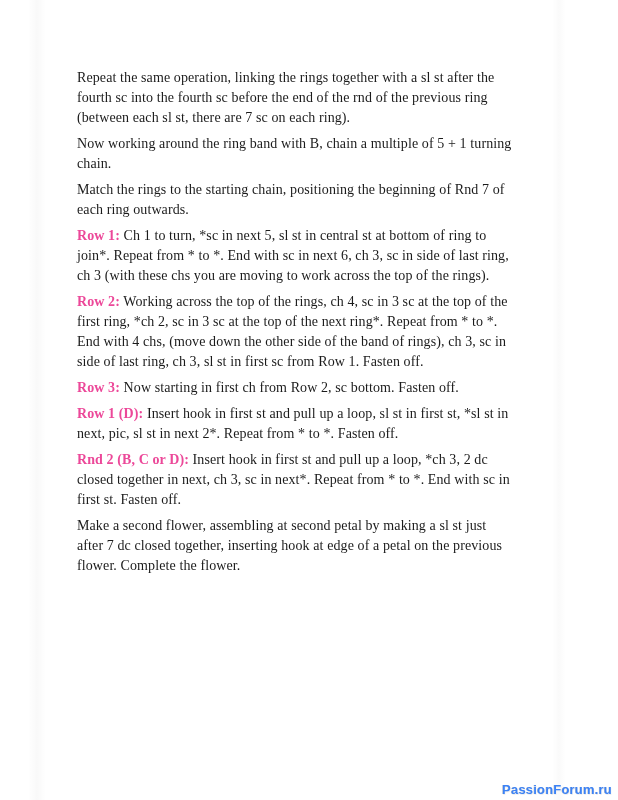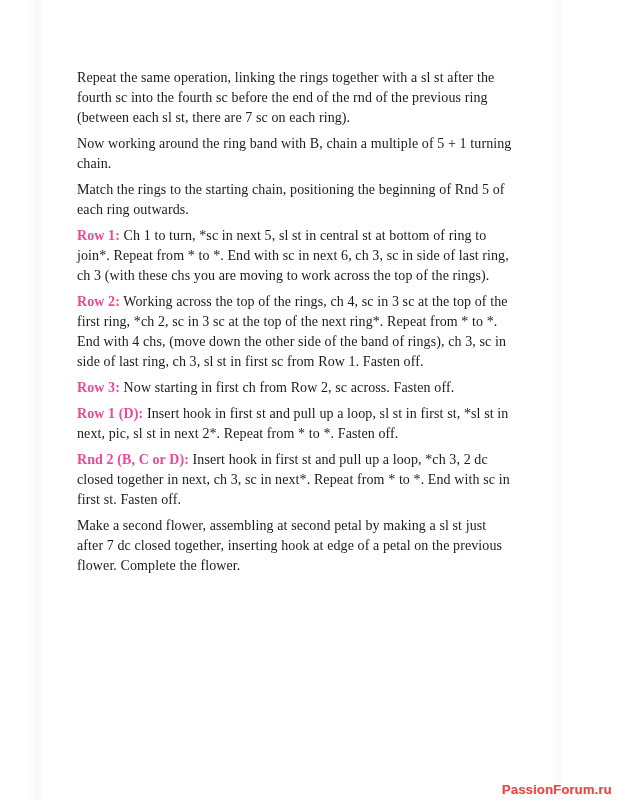--- a/index.html
+++ b/index.html
@@ -53,47 +53,47 @@
     font-weight: bold;
     color: #ec4899;
   }
   .watermark {
     position: absolute;
     right: 6px;
     bottom: 3px;
     font-family: "Liberation Sans", sans-serif;
     font-size: 13px;
     font-weight: bold;
-    color: #ef4444;
+    color: #3b82f6;
     text-shadow: 0.5px 0.5px 0 #efefef, -0.5px -0.5px 0 #c6c6c6;
     letter-spacing: 0.2px;
   }
 </style>
 </head>
 <body>
 
 <div class="scan-shade"></div>
 <div class="scan-shade-right"></div>
 
 <div class="page-content">
   <p class="para"><span class="row-label"></span><span>Repeat the same operation, linking the rings together with a sl st after the
 fourth sc into the fourth sc before the end of the rnd of the previous ring
 (between each sl st, there are 7 sc on each ring).</span></p>
   <p class="para"><span class="row-label"></span><span>Now working around the ring band with B, chain a multiple of 5 + 1 turning
 chain.</span></p>
-  <p class="para"><span class="row-label"></span><span>Match the rings to the starting chain, positioning the beginning of Rnd 5 of
+  <p class="para"><span class="row-label"></span><span>Match the rings to the starting chain, positioning the beginning of Rnd 7 of
 each ring outwards.</span></p>
   <p class="para"><span class="row-label">Row 1:</span><span> Ch 1 to turn, *sc in next 5, sl st in central st at bottom of ring to
 join*. Repeat from * to *. End with sc in next 6, ch 3, sc in side of last ring,
 ch 3 (with these chs you are moving to work across the top of the rings).</span></p>
   <p class="para"><span class="row-label">Row 2:</span><span> Working across the top of the rings, ch 4, sc in 3 sc at the top of the
 first ring, *ch 2, sc in 3 sc at the top of the next ring*. Repeat from * to *.
 End with 4 chs, (move down the other side of the band of rings), ch 3, sc in
 side of last ring, ch 3, sl st in first sc from Row 1. Fasten off.</span></p>
-  <p class="para"><span class="row-label">Row 3:</span><span> Now starting in first ch from Row 2, sc across. Fasten off.</span></p>
+  <p class="para"><span class="row-label">Row 3:</span><span> Now starting in first ch from Row 2, sc bottom. Fasten off.</span></p>
   <p class="para"><span class="row-label">Row 1 (D):</span><span> Insert hook in first st and pull up a loop, sl st in first st, *sl st in
 next, pic, sl st in next 2*. Repeat from * to *. Fasten off.</span></p>
   <p class="para"><span class="row-label">Rnd 2 (B, C or D):</span><span> Insert hook in first st and pull up a loop, *ch 3, 2 dc
 closed together in next, ch 3, sc in next*. Repeat from * to *. End with sc in
 first st. Fasten off.</span></p>
   <p class="para"><span class="row-label"></span><span>Make a second flower, assembling at second petal by making a sl st just
 after 7 dc closed together, inserting hook at edge of a petal on the previous
 flower. Complete the flower.</span></p>
 </div>
 

